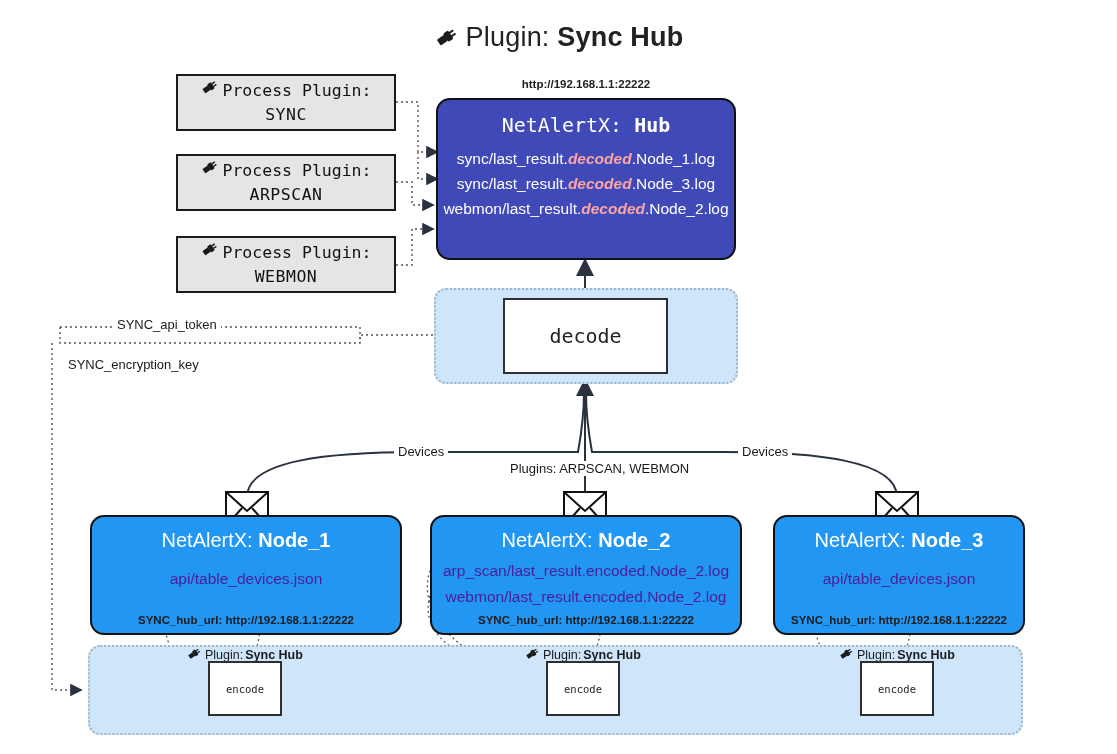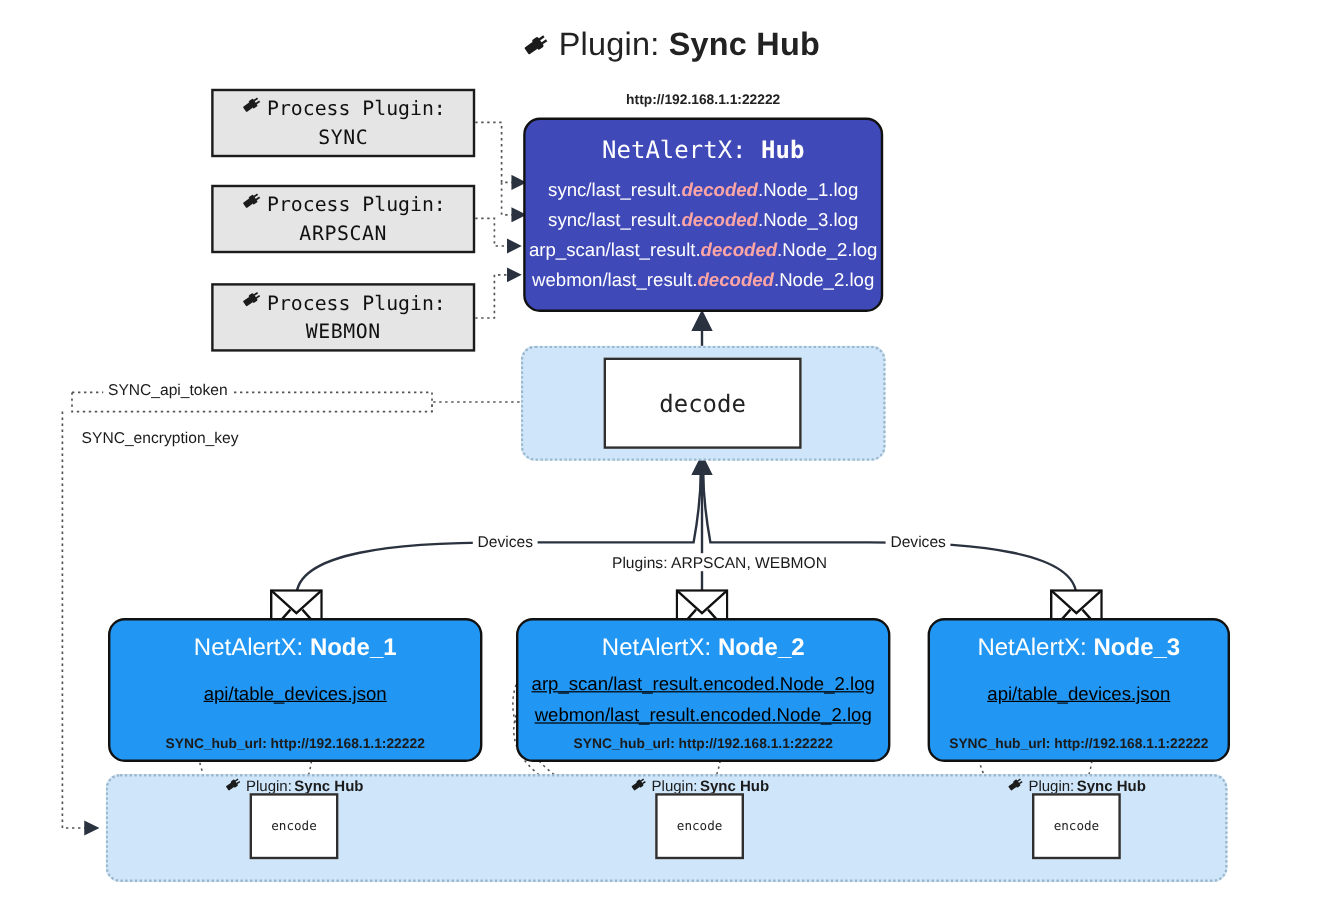--- a/index.html
+++ b/index.html
@@ -47,21 +47,21 @@
   
   .elabel{position:absolute;font-size:13px;color:#1a1a1a;background:#fff;
           padding:0 4px;white-space:nowrap;}
 
   
   .node{position:absolute;box-sizing:border-box;background:#2196f3;
         border:2px solid #111;border-radius:14px;color:#fff;overflow:hidden;}
   .node .ntitle{font-family:Liberation Sans, sans-serif;
         font-size:20px;text-align:center;margin-top:12px;}
   .node .ntitle b{font-weight:bold;}
-  .node .nline{font-size:15.5px;line-height:26px;text-align:center;white-space:nowrap;color:#000000;text-decoration:underline;}
+  .node .nline{font-size:15.5px;line-height:26px;text-align:center;white-space:nowrap;color:#4c1d95;}
   .node .nfoot{position:absolute;left:0;right:0;bottom:7px;text-align:center;
         font-size:11.5px;font-weight:bold;color:#1b1b1b;white-space:nowrap;}
 
   
   .plugcap{position:absolute;font-size:12.5px;color:#1b1b1b;white-space:nowrap;
            display:flex;align-items:center;gap:2px;}
   .plugcap b{font-weight:bold;}
 
   .envelope{position:absolute;}
 </style>
@@ -196,34 +196,31 @@
       <b>Hub</b>
     </div>
     <div class="loglines">
       <div class="logline">
         <span>sync/last_result.</span><b>decoded</b><span>.Node_1.log</span>
       </div>
       <div class="logline">
         <span>sync/last_result.</span><b>decoded</b><span>.Node_3.log</span>
       </div>
       <div class="logline">
-        <span>arp_scan/last_result.</span><b>decoded</b><span>.Node_2.log</span>
-      </div>
-      <div class="logline">
         <span>webmon/last_result.</span><b>decoded</b><span>.Node_2.log</span>
       </div>
     </div>
   </div>
 
   <div class="zone" style="left:434px;top:288px;width:304px;height:96px;"></div>
   <div class="whitebox decode" style="left:503px;top:298px;width:165px;height:76px;">
     <span>decode</span>
   </div>
 
-  <div class="elabel" style="left:86px;top:317px;">SYNC_api_token</div>
+  <div class="elabel" style="left:113px;top:317px;">SYNC_api_token</div>
   <div class="elabel" style="left:64px;top:357px;">SYNC_encryption_key</div>
 
   <div class="elabel" style="left:394px;top:444px;">Devices</div>
   <div class="elabel" style="left:738px;top:444px;">Devices</div>
   <div class="elabel" style="left:506px;top:461px;">Plugins: ARPSCAN, WEBMON</div>
 
   <div class="envelope" style="left:225px;top:491px;">
     <svg width="44" height="36" viewBox="0 0 44 36">
       <rect x="1" y="1" width="42" height="34" fill="#fff" stroke="#111" stroke-width="2"></rect>
       <path d="M1,1 L22,20 L43,1" fill="none" stroke="#111" stroke-width="2"></path>

